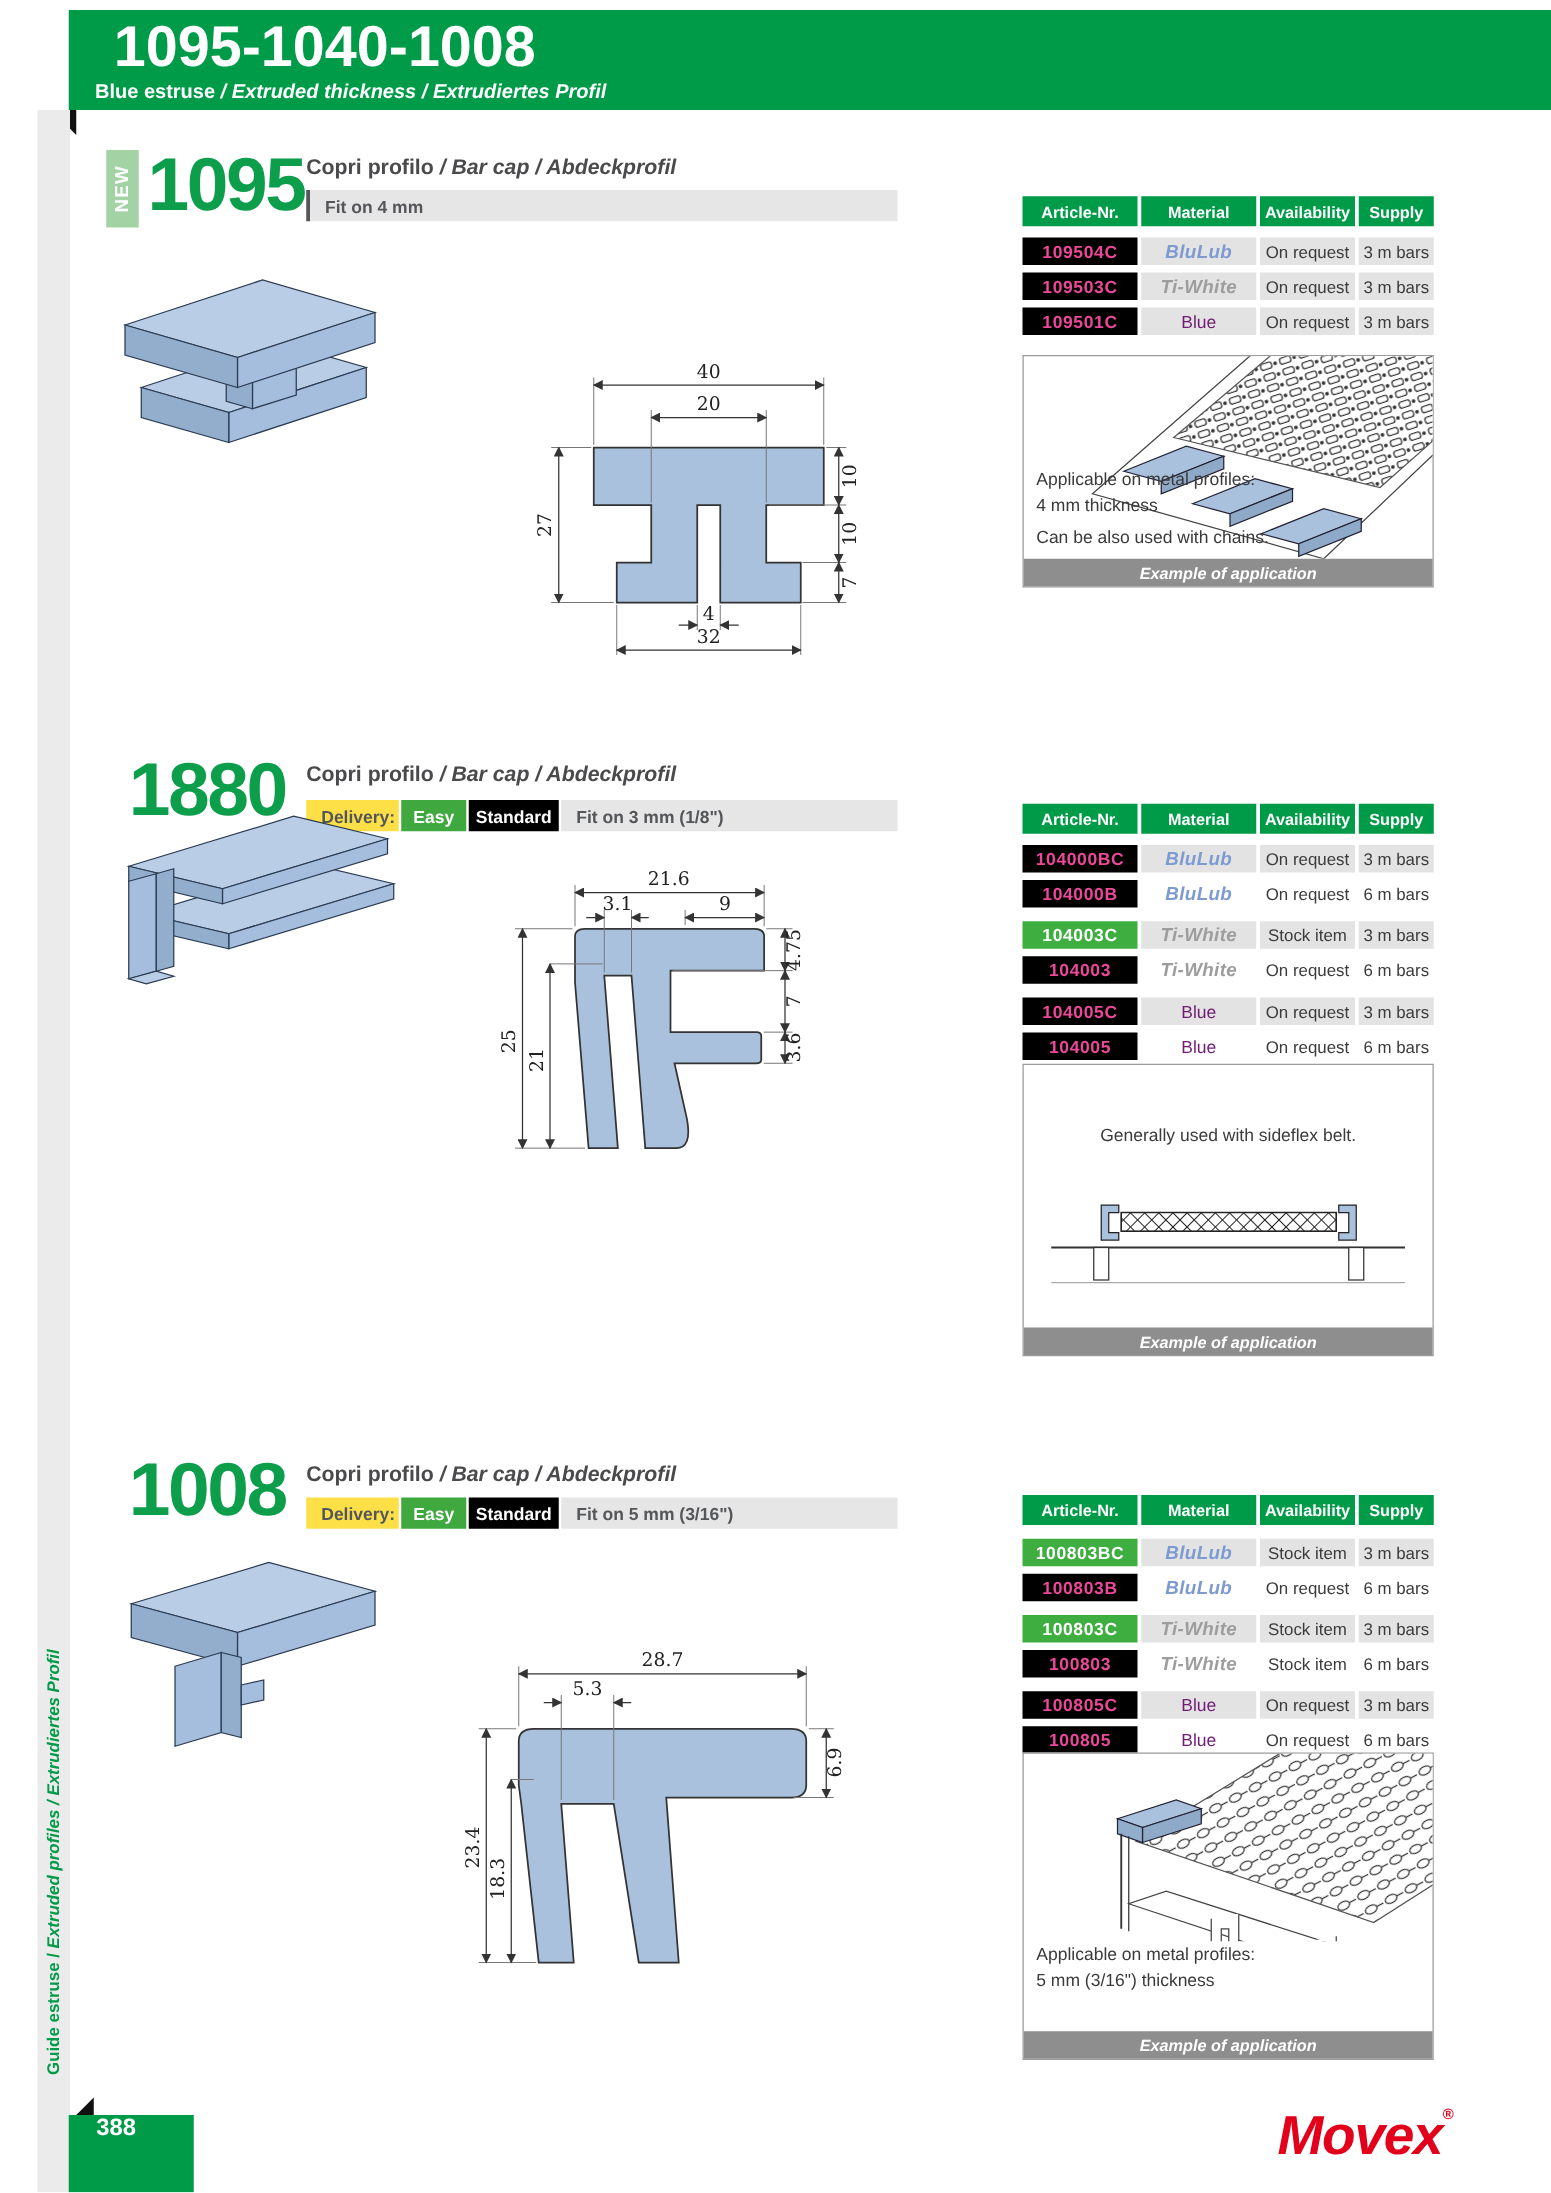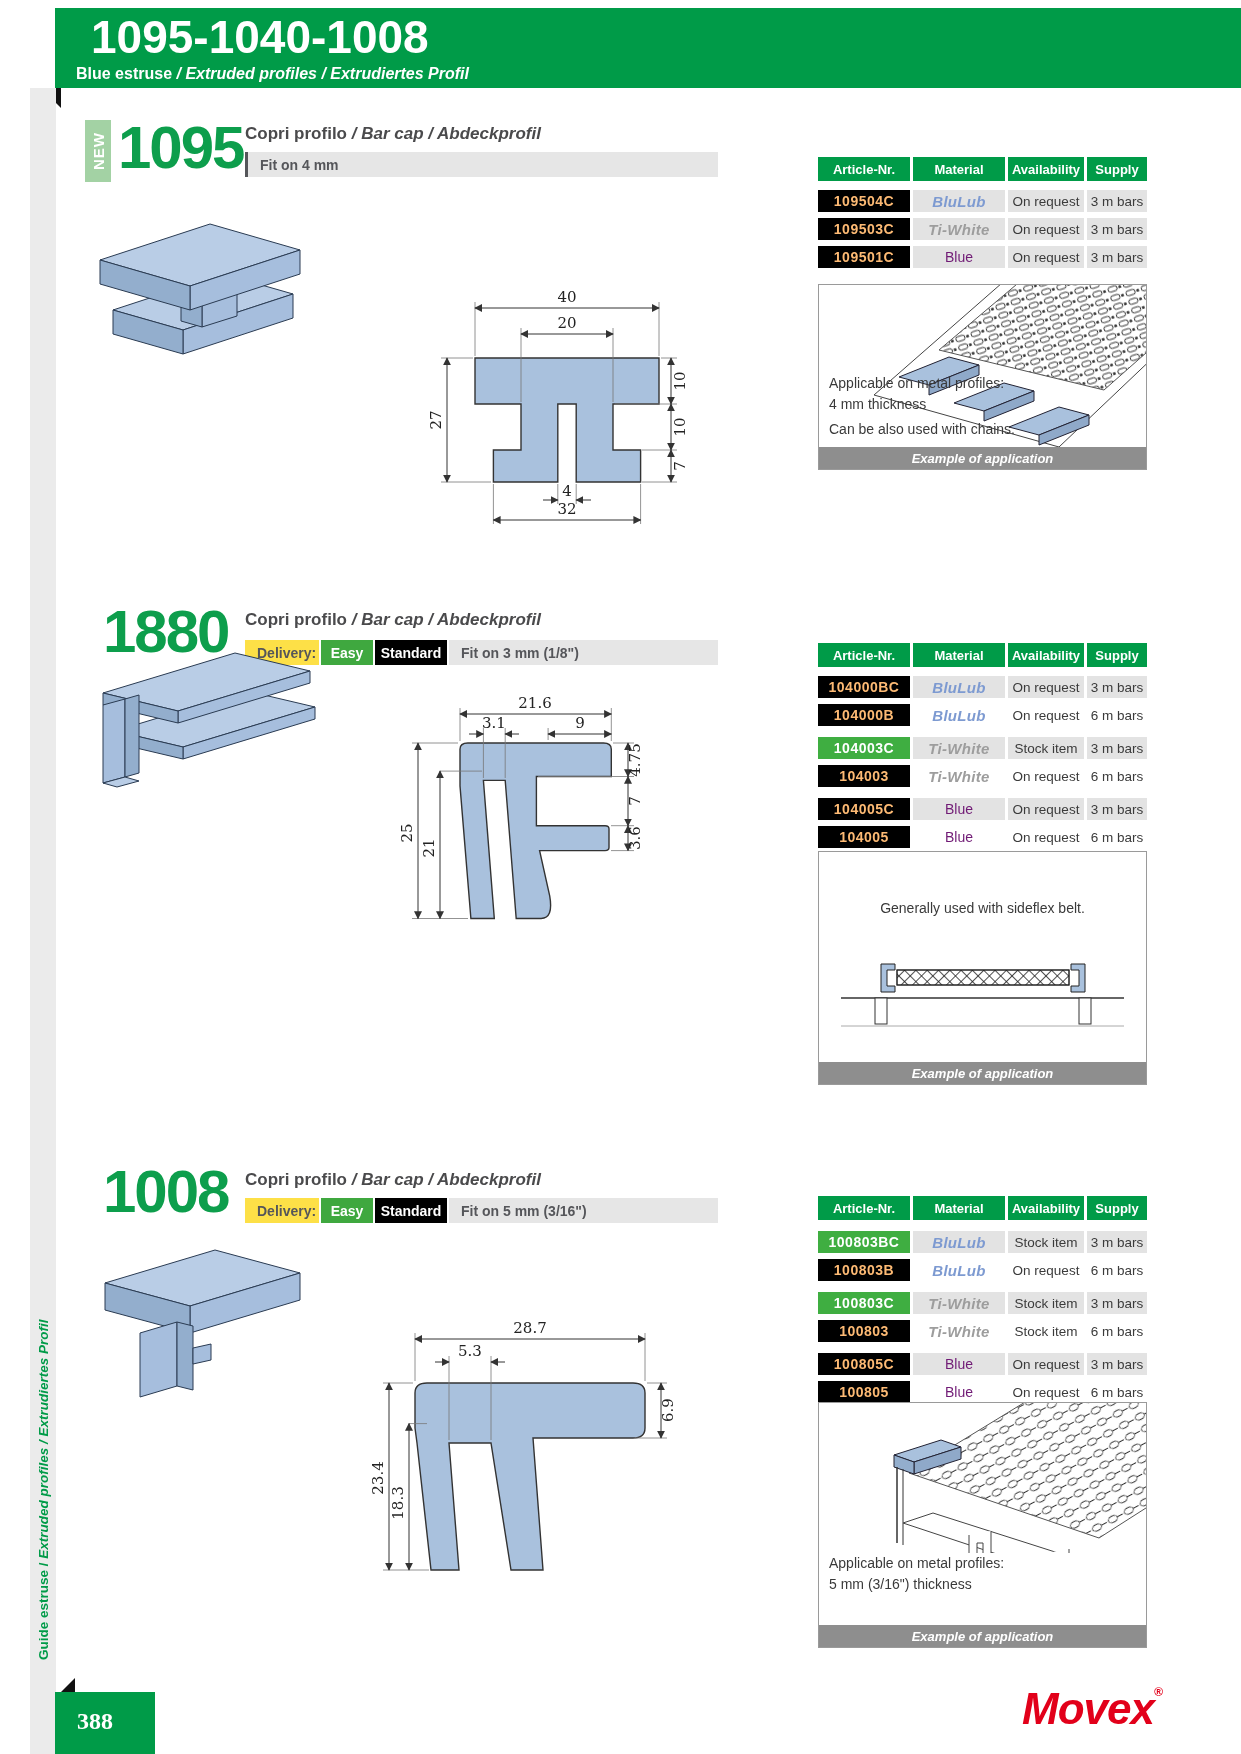--- a/index.html
+++ b/index.html
@@ -16,21 +16,21 @@
            border-bottom:14px solid #111;border-left:14px solid transparent;}
   
   .strip{position:absolute;left:30px;top:88px;width:26px;height:1666px;background:#ebebeb;}
   .strip-text{position:absolute;left:30px;top:1140px;width:26px;height:520px;
               writing-mode:vertical-rl;transform:rotate(180deg);
               display:flex;align-items:center;justify-content:flex-start;
               color:#009b48;font-size:13.5px;font-weight:700;white-space:nowrap;}
   .strip-text .it{font-style:italic;}
   
   .pagebox{position:absolute;left:55px;top:1692px;width:100px;height:62px;background:#009b48;
-           color:#fff;font-size:24px;font-weight:700;padding-top:16px;padding-left:22px;box-sizing:border-box;font-family:Liberation Serif, serif;}
+           color:#fff;font-size:19px;font-weight:700;padding-left:22px;box-sizing:border-box;}
   .movex{position:absolute;left:1022px;top:1684px;color:#e2001a;font-size:44px;
          font-weight:700;font-style:italic;letter-spacing:-1px;}
   .movex sup{font-size:12px;vertical-align:28px;}
   
   .secnum{position:absolute;color:#0d9e4c;font-size:60px;font-weight:700;letter-spacing:-2px;line-height:1;}
   .newbadge{position:absolute;left:85px;top:120px;width:26px;height:62px;background:#a3d2a4;
             writing-mode:vertical-rl;transform:rotate(180deg);display:flex;align-items:center;justify-content:center;
             color:#fff;font-weight:700;font-size:15px;letter-spacing:1px;}
   .sectitle{position:absolute;font-size:17px;font-weight:700;color:#4a4a4c;white-space:nowrap;}
   .sectitle .it{font-style:italic;}
@@ -42,21 +42,21 @@
   .seg-easy{background:#3fa83f;color:#fff;font-weight:700;justify-content:center;width:52px;}
   .seg-std{background:#000;color:#fff;font-weight:700;justify-content:center;width:72px;}
   
   .tbl{position:absolute;width:329px;}
   .trow,.thead{display:flex;gap:3px;}
   .trow{margin-top:6px;}
   .trow.gap{margin-top:11px;}
   .cell{height:22px;display:flex;align-items:center;justify-content:center;box-sizing:border-box;}
   .hc{background:#009b48;color:#fff;font-weight:700;font-size:13px;height:24px;}
   .w-art{width:92px;} .w-mat{width:92px;} .w-av{width:76px;} .w-sp{width:60px;}
-  .bg-k{background:#000;color:#fdba74;font-weight:700;font-size:14px;letter-spacing:.5px;text-align:right;}
+  .bg-k{background:#000;color:#ec4899;font-weight:700;font-size:14px;letter-spacing:.5px;text-align:right;}
   .bg-g{background:#3fae41;color:#fff;font-weight:700;font-size:14px;letter-spacing:.5px;}
   .cg{background:#e3e3e3;} .cw{background:#fff;}
   .mat{font-size:14px;color:#701a75;}
   .blulub{color:#7d9ad1;font-weight:700;font-style:italic;font-size:15px;letter-spacing:.3px;}
   .tiwhite{color:#9d9d9d;font-weight:700;font-style:italic;font-size:15px;letter-spacing:.3px;}
   .av,.sp{font-size:13.5px;color:#3b3b3b;}
   
   .appbox{position:absolute;left:818px;width:329px;background:#fff;border:1px solid #9a9a9a;box-sizing:border-box;}
   .appcap{position:absolute;left:0;bottom:0;width:100%;height:22px;background:#8e8e8e;color:#fff;
           font-size:13px;font-weight:700;font-style:italic;display:flex;align-items:center;justify-content:center;}
@@ -70,21 +70,21 @@
   svg .shape{fill:#a9c1dd;stroke:#333;stroke-width:1.4;}
 </style>
 </head>
 <body>
 
 <div class="page">
 
   <div class="hdr">
     <div class="hdr-title">1095-1040-1008</div>
     <div class="hdr-sub">
-      <span>Blue estruse </span><span class="it">/ Extruded profiles / Extrudiertes Profil</span>
+      <span>Blue estruse </span><span class="it">/ Extruded thickness / Extrudiertes Profil</span>
     </div>
   </div>
   <div class="tri-top"></div>
   <div class="strip"></div>
   <div class="strip-text">
     <span><span>Guide estruse / </span><span class="it">Extruded profiles / Extrudiertes Profil</span></span>
   </div>
 
   <div class="newbadge">
       <span>NEW</span>

